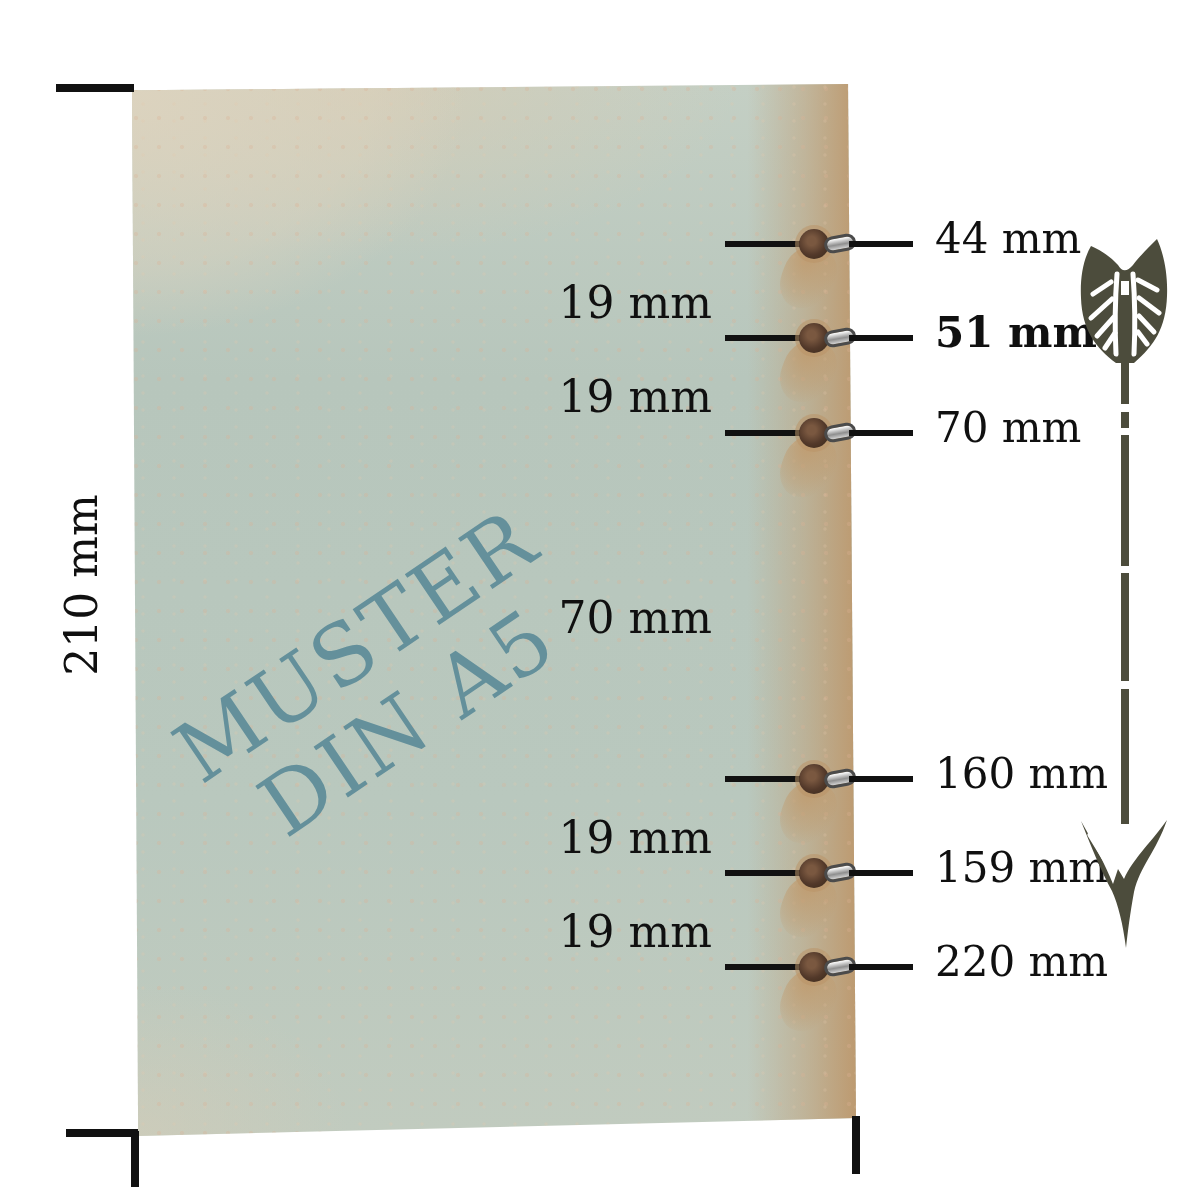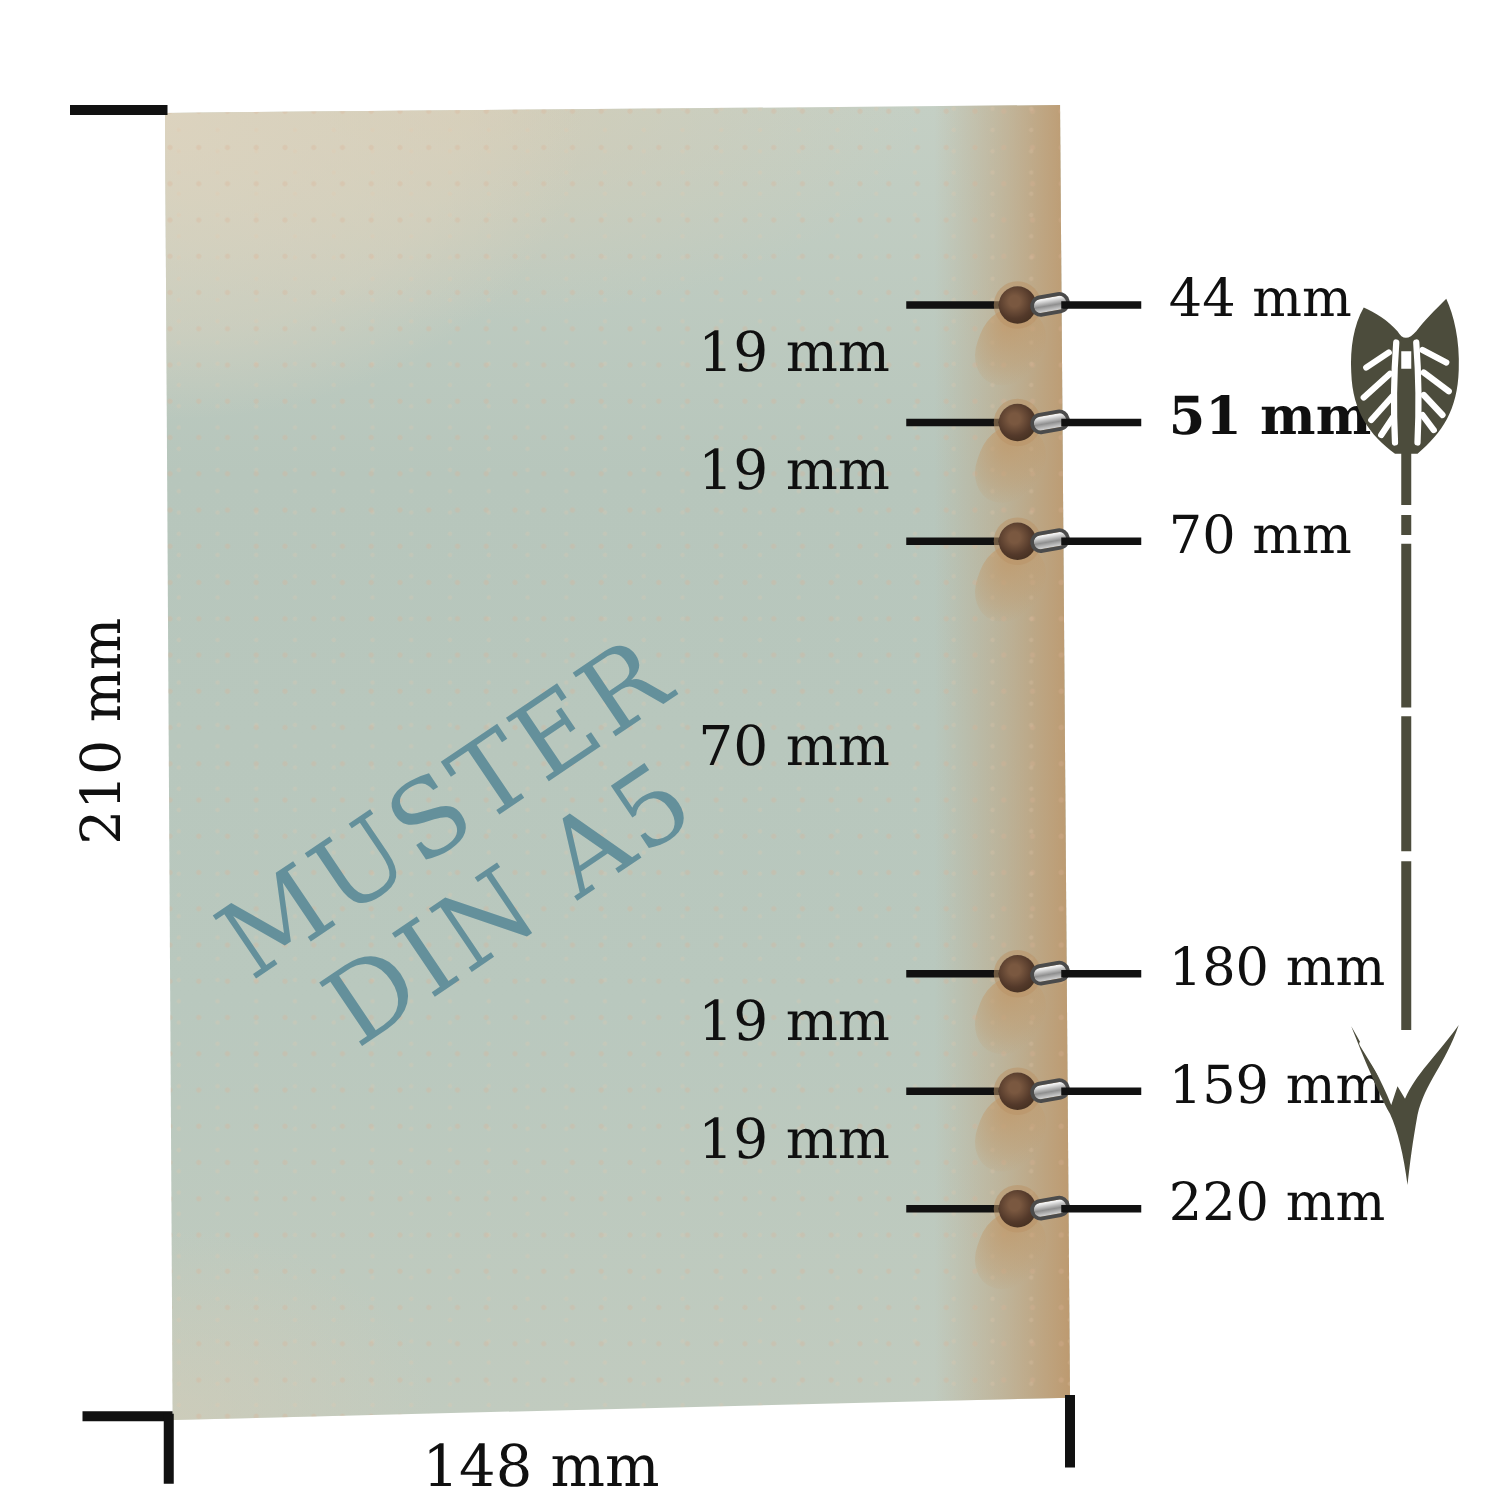--- a/index.html
+++ b/index.html
@@ -39,21 +39,21 @@
     position:absolute;left:782px;width:52px;height:64px;border-radius:50% 40% 60% 45%;
     background:radial-gradient(ellipse at 35% 12%, rgba(192,155,110,.95), rgba(192,155,110,.35) 55%, rgba(192,155,110,0) 78%);
     transform:rotate(20deg);
   }
   .eyelet{
     position:absolute;left:824px;width:32px;height:17px;border-radius:9px;
     background:linear-gradient(180deg,#f2f2f2 8%,#8f8f8f 58%,#d3d3d3 100%);
     border:3px solid #4b4b4b;transform:rotate(-10deg);box-sizing:border-box;
   }
   .hole-label{position:absolute;left:935px;font-size:42px;line-height:52px;white-space:nowrap;}
-  .gap-label{position:absolute;left:512px;width:200px;text-align:right;font-size:44px;line-height:54px;white-space:nowrap;}
+  .gap-label{position:absolute;left:512px;width:200px;text-align:right;font-size:44px;line-height:54px;white-space:nowrap;margin-top:20px;}
   .dim-height{position:absolute;left:-18px;top:558px;width:200px;height:54px;text-align:center;
     font-size:44px;line-height:54px;transform:rotate(-90deg);white-space:nowrap;}
   .dim-width{position:absolute;left:338px;top:1146px;font-size:46px;line-height:54px;white-space:nowrap;}
   .arrow-svg{position:absolute;left:1078px;top:236px;width:100px;height:715px;}
 </style>
 </head>
 <body>
 
 <div class="stage" id="stage">
 
@@ -63,21 +63,20 @@
       <div>DIN A5</div>
     </div>
   </div>
 
   <div class="tick" style="left:56px;top:84px;width:78px;height:8px"></div>
   <div class="tick" style="left:66px;top:1129px;width:72px;height:8px"></div>
   <div class="tick" style="left:131px;top:1131px;width:8px;height:56px"></div>
   <div class="tick" style="left:852px;top:1116px;width:8px;height:58px"></div>
 
   <div class="dim-height">210 mm</div>
-  <div class="dim-width">148 mm</div>
 
   <div id="holes-layer">
       <div class="smudge" style="top: 246.4px;"></div>
       <div class="mline" style="left: 725px; width: 80px; top: 241.4px;"></div>
       <div class="hole" style="top: 229.4px;"></div>
       <div class="eyelet" style="top: 235.4px;"></div>
       <div class="mline" style="left: 849px; width: 64px; top: 241.4px;"></div>
       <div class="hole-label" style="top: 213.4px;">44 mm</div>
       <div class="smudge" style="top: 340.45px;"></div>
       <div class="mline" style="left: 725px; width: 80px; top: 335.45px;"></div>
@@ -89,21 +88,21 @@
       <div class="mline" style="left: 725px; width: 80px; top: 429.5px;"></div>
       <div class="hole" style="top: 417.5px;"></div>
       <div class="eyelet" style="top: 423.5px;"></div>
       <div class="mline" style="left: 849px; width: 64px; top: 429.5px;"></div>
       <div class="hole-label" style="top: 401.5px;">70 mm</div>
       <div class="smudge" style="top: 781px;"></div>
       <div class="mline" style="left: 725px; width: 80px; top: 776px;"></div>
       <div class="hole" style="top: 764px;"></div>
       <div class="eyelet" style="top: 770px;"></div>
       <div class="mline" style="left: 849px; width: 64px; top: 776px;"></div>
-      <div class="hole-label" style="top: 748px;">180 mm</div>
+      <div class="hole-label" style="top: 748px;">160 mm</div>
       <div class="smudge" style="top: 875.05px;"></div>
       <div class="mline" style="left: 725px; width: 80px; top: 870.05px;"></div>
       <div class="hole" style="top: 858.05px;"></div>
       <div class="eyelet" style="top: 864.05px;"></div>
       <div class="mline" style="left: 849px; width: 64px; top: 870.05px;"></div>
       <div class="hole-label" style="top: 842.05px; text-align: right;">159 mm</div>
       <div class="smudge" style="top: 969.1px;"></div>
       <div class="mline" style="left: 725px; width: 80px; top: 964.1px;"></div>
       <div class="hole" style="top: 952.1px;"></div>
       <div class="eyelet" style="top: 958.1px;"></div>

